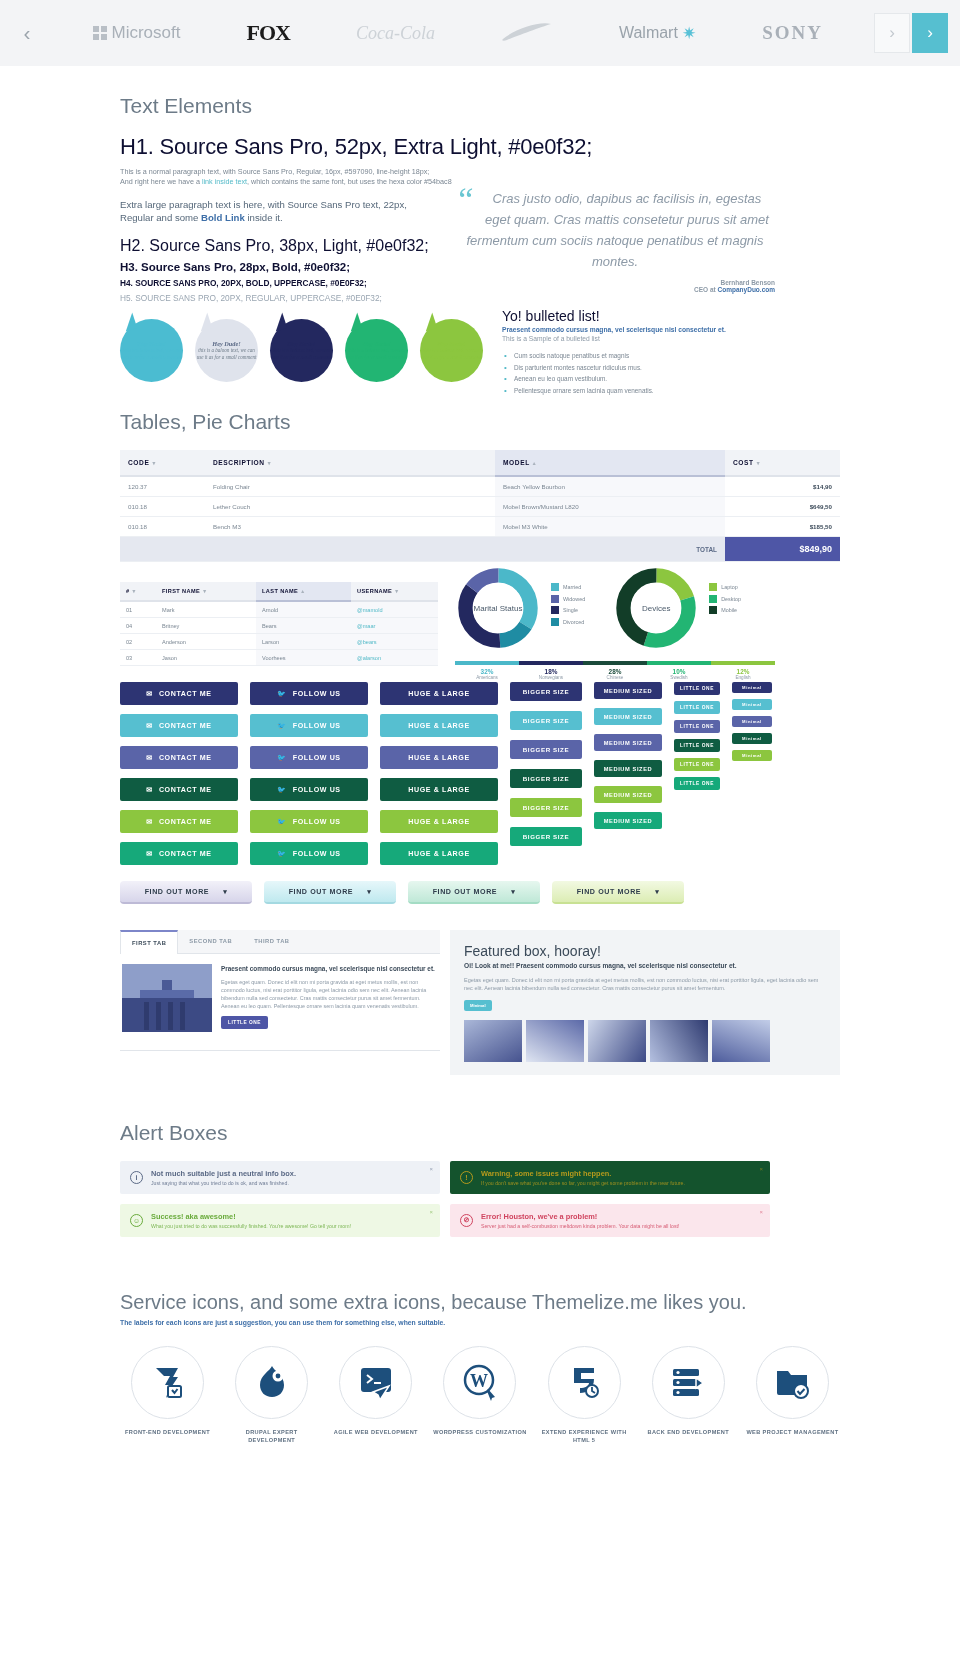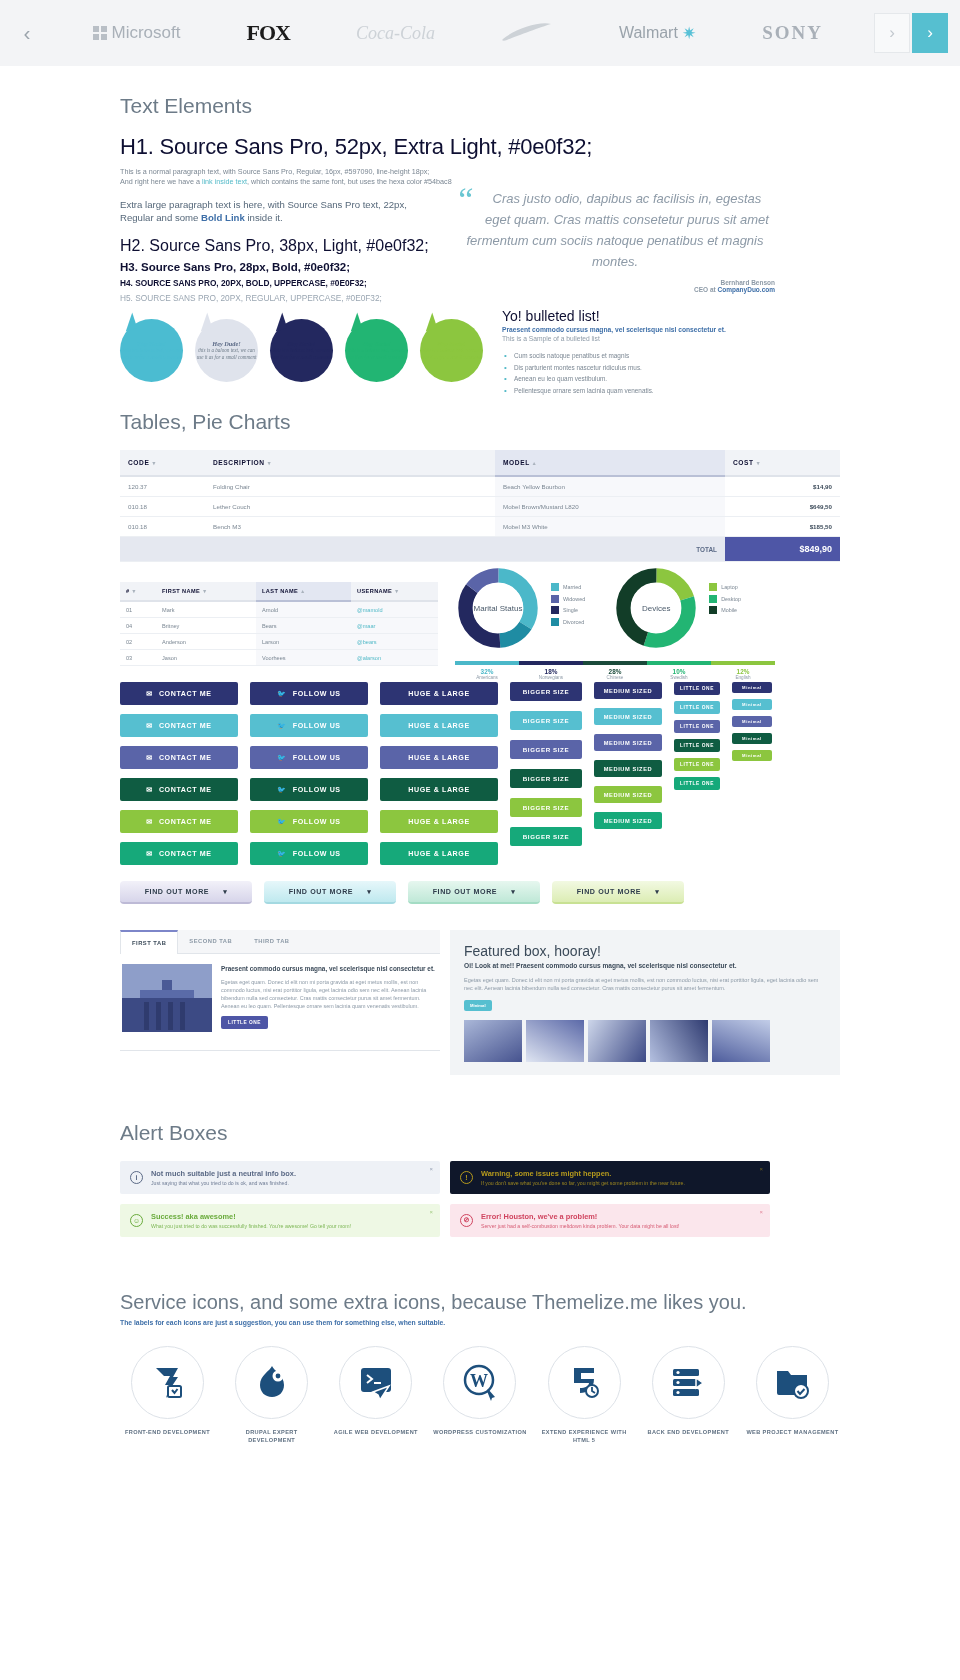--- a/index.html
+++ b/index.html
@@ -137,21 +137,21 @@
   .thumb { width:58px; height:42px; background:linear-gradient(150deg,#aab7d8,#46538f);}
 
   
   .alerts { display:flex; flex-wrap:wrap; gap:10px; margin-top:16px;}
   .alert { width:320px; padding:8px 10px; display:flex; gap:8px; position:relative; border-radius:2px;}
   .alert .ic { width:13px;height:13px;border-radius:50%; border:1.2px solid currentColor; display:flex; align-items:center; justify-content:center; font-size:7px; font-weight:bold; flex:none; margin-top:2px;}
   .alert h5 { font-size:7.4px; font-weight:bold;}
   .alert p { font-size:5.2px; margin-top:2px; opacity:.85;}
   .alert .x { position:absolute; right:7px; top:5px; font-size:6px; opacity:.6;}
   .a-info { background:#eef1f6; color:#5b6a86;}
-  .a-warn { background:#0f172a; color:#b59a1d;}
+  .a-warn { background:#14532d; color:#b59a1d;}
   .a-succ { background:#eef8e4; color:#6aab3c;}
   .a-err  { background:#fbe6ec; color:#d0445f;}
 
   
   .svc-h { font-size:20px; font-weight:300; color:#6d7b88; margin-top:0;}
   .svc-sub { font-size:6.8px; color:#3e6fa8; margin-top:5px; font-weight:bold;}
   .svcrow { display:flex; justify-content:space-between; margin-top:20px;}
   .svc { width:95px; text-align:center;}
   .svccircle { width:73px;height:73px;border-radius:50%; border:1.5px solid #dde2e8; margin:0 auto; display:flex; align-items:center; justify-content:center;}
   .svclabel { font-size:5.6px; font-weight:bold; color:#5f7082; letter-spacing:.4px; margin-top:9px; line-height:8px;}

